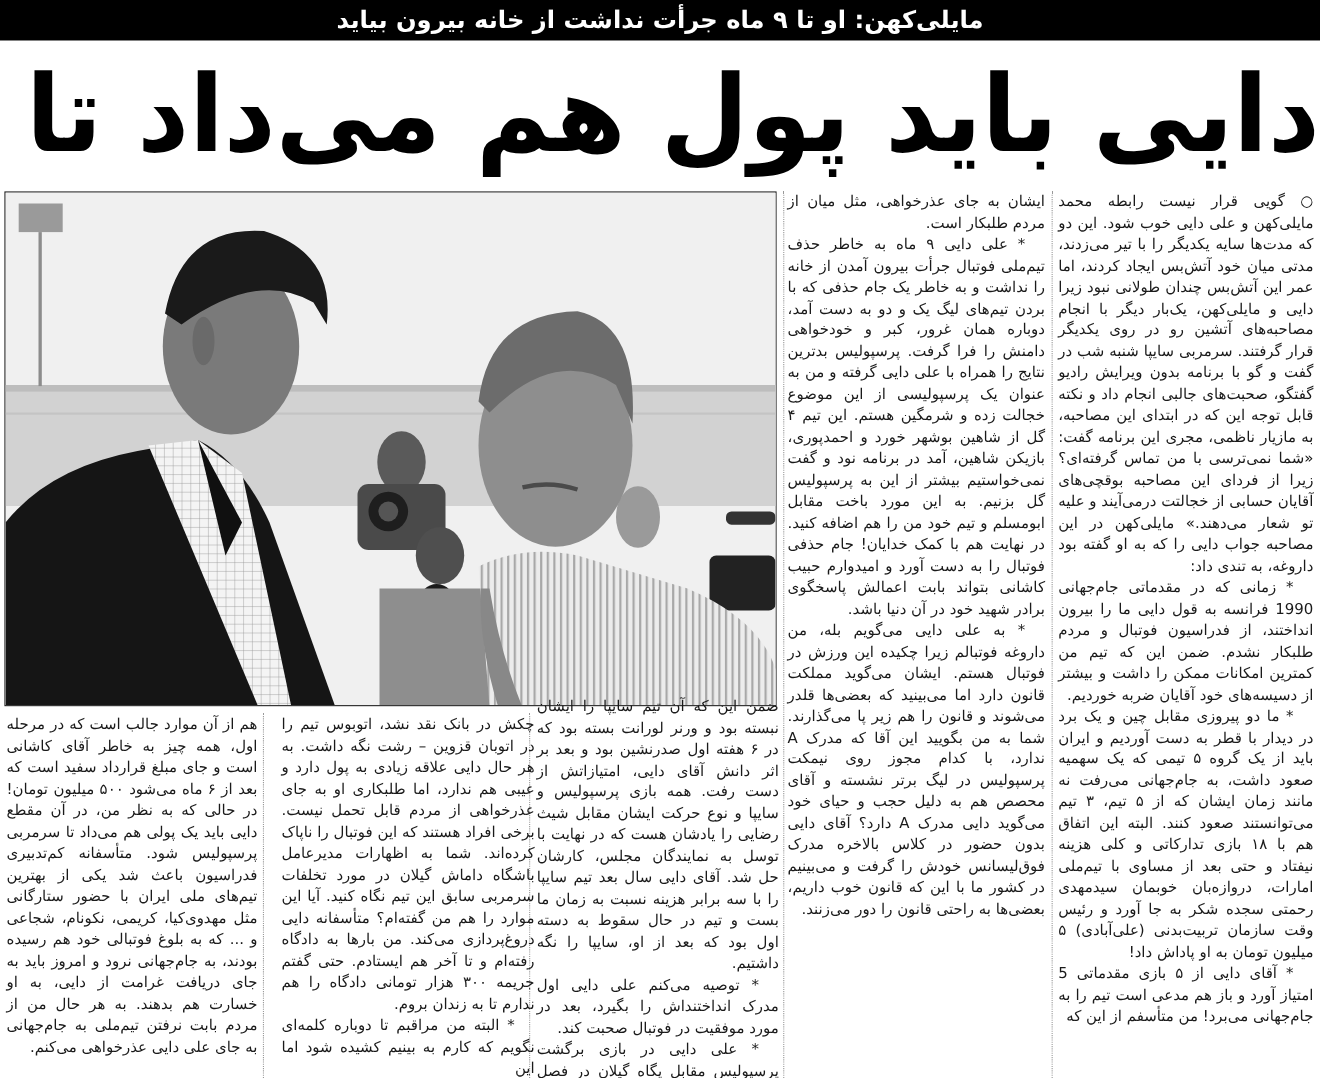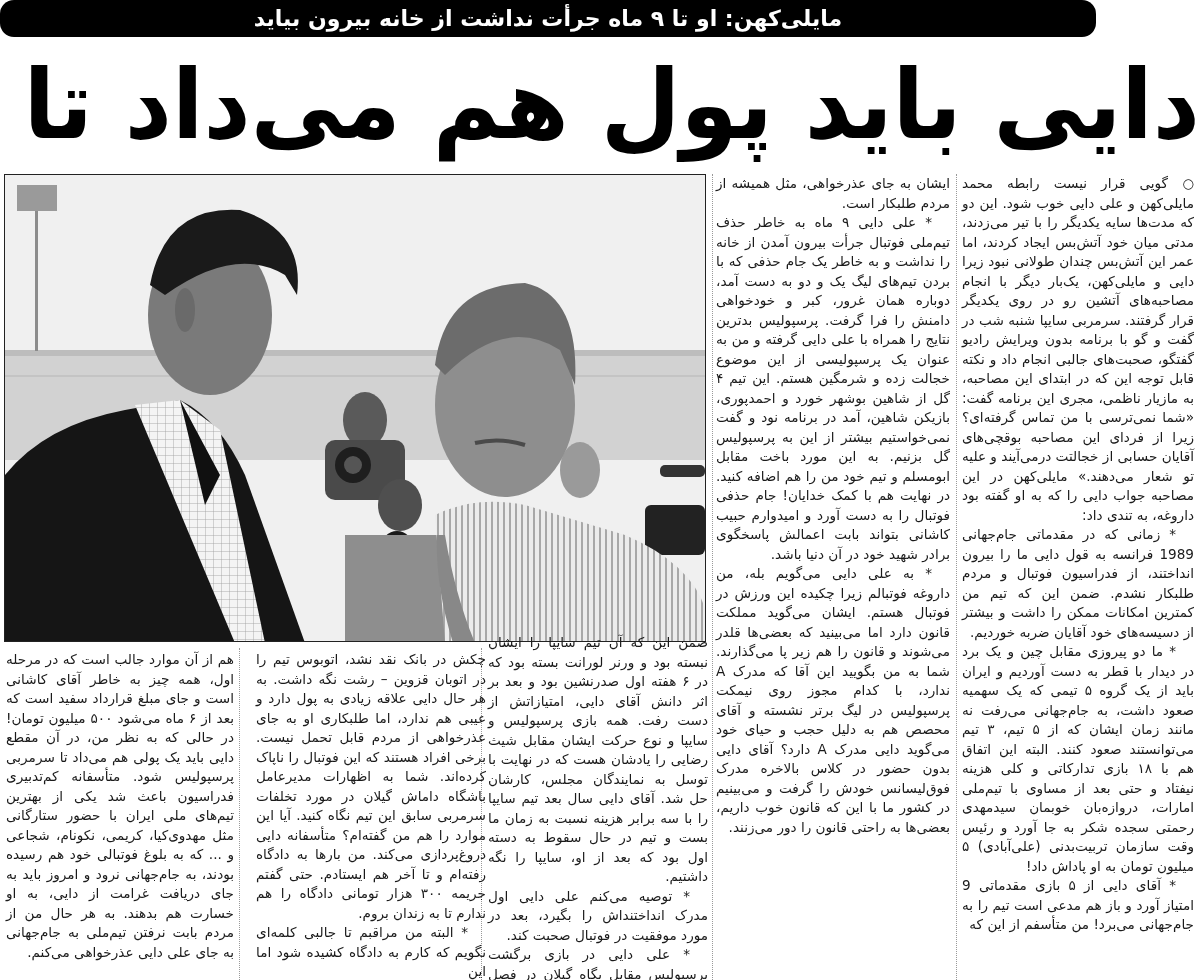--- a/index.html
+++ b/index.html
@@ -1,17 +1,17 @@
 <!DOCTYPE html>
 <html><head>
 <meta charset="utf-8">
 <style>
   html,body{margin:0;padding:0;background:#fff;}
   body{width:1200px;height:980px;position:relative;overflow:hidden;font-family:"DejaVu Sans",sans-serif;color:#111;}
-  .kicker{position:absolute;left:0;top:0;width:1096px;height:37px;background:#000;color:#fff;direction:rtl;text-align:center;font-weight:bold;font-size:22px;line-height:37px;border-radius:14px;}
+  .kicker{position:absolute;left:0;top:0;width:1200px;height:37px;background:#000;color:#fff;direction:rtl;text-align:center;font-weight:bold;font-size:22px;line-height:37px;}
   .kicker-rule{position:absolute;left:0;top:37px;width:1200px;height:3px;background:#fff;}
   .headline{position:absolute;left:0;top:40px;width:1200px;height:130px;direction:rtl;text-align:center;font-family:"DejaVu Sans",sans-serif;font-weight:bold;font-size:92px;line-height:130px;letter-spacing:-3px;color:#000;white-space:nowrap;transform:scaleY(1.05);}
   .col{position:absolute;direction:rtl;text-align:justify;font-size:13.6px;line-height:19.5px;color:#1a1a1a;}
   .col p{margin:0;}
   .col p.ind{text-indent:18px;}
   .col-1{left:962px;top:174px;width:232px;height:806px;}
   .col-2{left:716px;top:174px;width:234px;height:806px;}
   .col-3{left:488px;top:633px;width:220px;height:330px;}
   .col-4{left:256px;top:650px;width:230px;height:330px;}
   .col-5{left:6px;top:650px;width:228px;height:330px;}
@@ -76,37 +76,37 @@
   </svg>
 </div>
 
 <div class="vrule" style="left:956px;top:174px;height:806px;"></div>
 <div class="vrule" style="left:712px;top:174px;height:806px;"></div>
 <div class="vrule" style="left:481px;top:648px;height:332px;"></div>
 <div class="vrule" style="left:239px;top:648px;height:332px;"></div>
 
 <div class="col col-1">
   <p>○ گویی قرار نیست رابطه محمد مایلی‌کهن و علی دایی خوب شود. این دو که مدت‌ها سایه یکدیگر را با تیر می‌زدند، مدتی میان خود آتش‌بس ایجاد کردند، اما عمر این آتش‌بس چندان طولانی نبود زیرا دایی و مایلی‌کهن، یک‌بار دیگر با انجام مصاحبه‌های آتشین رو در روی یکدیگر قرار گرفتند. سرمربی سایپا شنبه شب در گفت و گو با برنامه‌ بدون ویرایش رادیو گفتگو، صحبت‌های جالبی انجام داد و نکته قابل توجه این که در ابتدای این مصاحبه، به مازیار ناظمی، مجری این برنامه گفت: «شما نمی‌ترسی با من تماس گرفته‌ای؟ زیرا از فردای این مصاحبه بوقچی‌های آقایان حسابی از خجالتت درمی‌آیند و علیه تو شعار می‌دهند.» مایلی‌کهن در این مصاحبه جواب دایی را که به او گفته بود داروغه، به تندی داد:</p>
-  <p class="ind">* زمانی که در مقدماتی جام‌جهانی 1989 فرانسه به قول دایی ما را بیرون انداختند، از فدراسیون فوتبال و مردم طلبکار نشدم. ضمن این که تیم من کمترین امکانات ممکن را داشت و بیشتر از دسیسه‌های خود آقایان ضربه خوردیم.</p>
+  <p class="ind">* زمانی که در مقدماتی جام‌جهانی 1990 فرانسه به قول دایی ما را بیرون انداختند، از فدراسیون فوتبال و مردم طلبکار نشدم. ضمن این که تیم من کمترین امکانات ممکن را داشت و بیشتر از دسیسه‌های خود آقایان ضربه خوردیم.</p>
   <p class="ind">* ما دو پیروزی مقابل چین و یک برد در دیدار با قطر به دست آوردیم و ایران باید از یک گروه ۵ تیمی که یک سهمیه صعود داشت، به جام‌جهانی می‌رفت نه مانند زمان ایشان که از ۵ تیم، ۳ تیم می‌توانستند صعود کنند. البته این اتفاق هم با ۱۸ بازی تدارکاتی و کلی هزینه نیفتاد و حتی بعد از مساوی با تیم‌ملی امارات، دروازه‌بان خوبمان سیدمهدی رحمتی سجده شکر به جا آورد و رئیس وقت سازمان تربیت‌بدنی (علی‌آبادی) ۵ میلیون تومان به او پاداش داد!</p>
-  <p class="ind">* آقای دایی از ۵ بازی مقدماتی 9 امتیاز آورد و باز هم مدعی است تیم را به جام‌جهانی می‌برد! من متأسفم از این که</p>
+  <p class="ind">* آقای دایی از ۵ بازی مقدماتی 5 امتیاز آورد و باز هم مدعی است تیم را به جام‌جهانی می‌برد! من متأسفم از این که</p>
 </div>
 
 <div class="col col-2">
-  <p>ایشان به جای عذرخواهی، مثل همیشه از مردم طلبکار است.</p>
+  <p>ایشان به جای عذرخواهی، مثل میان از مردم طلبکار است.</p>
   <p class="ind">* علی دایی ۹ ماه به خاطر حذف تیم‌ملی فوتبال جرأت بیرون آمدن از خانه را نداشت و به خاطر یک جام حذفی که با بردن تیم‌های لیگ یک و دو به دست آمد، دوباره همان غرور، کبر و خودخواهی دامنش را فرا گرفت. پرسپولیس بدترین نتایج را همراه با علی دایی گرفته و من به عنوان یک پرسپولیسی از این موضوع خجالت زده و شرمگین هستم. این تیم ۴ گل از شاهین بوشهر خورد و احمدپوری، بازیکن شاهین، آمد در برنامه نود و گفت نمی‌خواستیم بیشتر از این به پرسپولیس گل بزنیم. به این مورد باخت مقابل ابومسلم و تیم خود من را هم اضافه کنید. در نهایت هم با کمک خدایان! جام حذفی فوتبال را به دست آورد و امیدوارم حبیب کاشانی بتواند بابت اعمالش پاسخگوی برادر شهید خود در آن دنیا باشد.</p>
   <p class="ind">* به علی دایی می‌گویم بله، من داروغه فوتبالم زیرا چکیده این ورزش در فوتبال هستم. ایشان می‌گوید مملکت قانون دارد اما می‌بینید که بعضی‌ها قلدر می‌شوند و قانون را هم زیر پا می‌گذارند. شما به من بگویید این آقا که مدرک A ندارد، با کدام مجوز روی نیمکت پرسپولیس در لیگ برتر نشسته و آقای محصص هم به دلیل حجب و حیای خود می‌گوید دایی مدرک A دارد؟ آقای دایی بدون حضور در کلاس بالاخره مدرک فوق‌لیسانس خودش را گرفت و می‌بینیم در کشور ما با این که قانون خوب داریم، بعضی‌ها به راحتی قانون را دور می‌زنند.</p>
 </div>
 
 <div class="col col-3">
   <p>ضمن این که آن تیم سایپا را ایشان نبسته بود و ورنر لورانت بسته بود که در ۶ هفته اول صدرنشین بود و بعد بر اثر دانش آقای دایی، امتیازاتش از دست رفت. همه بازی پرسپولیس و سایپا و نوع حرکت ایشان مقابل شیث رضایی را یادشان هست که در نهایت با توسل به نمایندگان مجلس، کارشان حل شد. آقای دایی سال بعد تیم سایپا را با سه برابر هزینه نسبت به زمان ما بست و تیم در حال سقوط به دسته اول بود که بعد از او، سایپا را نگه داشتیم.</p>
   <p class="ind">* توصیه می‌کنم علی دایی اول مدرک انداختند‌اش را بگیرد، بعد در مورد موفقیت در فوتبال صحبت کند.</p>
   <p class="ind">* علی دایی در بازی برگشت پرسپولیس مقابل پگاه گیلان در فصل ۸۲، تا زمانی که</p>
 </div>
 
 <div class="col col-4">
   <p>چکش در بانک نقد نشد، اتوبوس تیم را در اتوبان قزوین – رشت نگه داشت. به هر حال دایی علاقه زیادی به پول دارد و عیبی هم ندارد، اما طلبکاری او به جای عذرخواهی از مردم قابل تحمل نیست. برخی افراد هستند که این فوتبال را ناپاک کرده‌اند. شما به اظهارات مدیرعامل باشگاه داماش گیلان در مورد تخلفات سرمربی سابق این تیم نگاه کنید. آیا این موارد را هم من گفته‌ام؟ متأسفانه دایی دروغ‌پردازی می‌کند. من بارها به دادگاه رفته‌ام و تا آخر هم ایستادم. حتی گفتم جریمه ۳۰۰ هزار تومانی دادگاه را هم ندارم تا به زندان بروم.</p>
-  <p class="ind">* البته من مراقبم تا جالبی کلمه‌ای نگویم که کارم به دادگاه کشیده شود اما این</p>
+  <p class="ind">* البته من مراقبم تا دوباره کلمه‌ای نگویم که کارم به بینیم کشیده شود اما این</p>
 </div>
 
 <div class="col col-5">
   <p>هم از آن موارد جالب است که در مرحله اول، همه چیز به خاطر آقای کاشانی است و جای مبلغ قرارداد سفید است که بعد از ۶ ماه می‌شود ۵۰۰ میلیون تومان! در حالی که به نظر من، در آن مقطع دایی باید یک پولی هم می‌داد تا سرمربی پرسپولیس شود. متأسفانه کم‌تدبیری فدراسیون باعث شد یکی از بهترین تیم‌های ملی ایران با حضور ستارگانی مثل مهدوی‌کیا، کریمی، نکونام، شجاعی و ... که به بلوغ فوتبالی خود هم رسیده بودند، به جام‌جهانی نرود و امروز باید به جای دریافت غرامت از دایی، به او خسارت هم بدهند. به هر حال من از مردم بابت نرفتن تیم‌ملی به جام‌جهانی به جای علی دایی عذرخواهی می‌کنم.</p>
 </div>
 
 </body></html>

